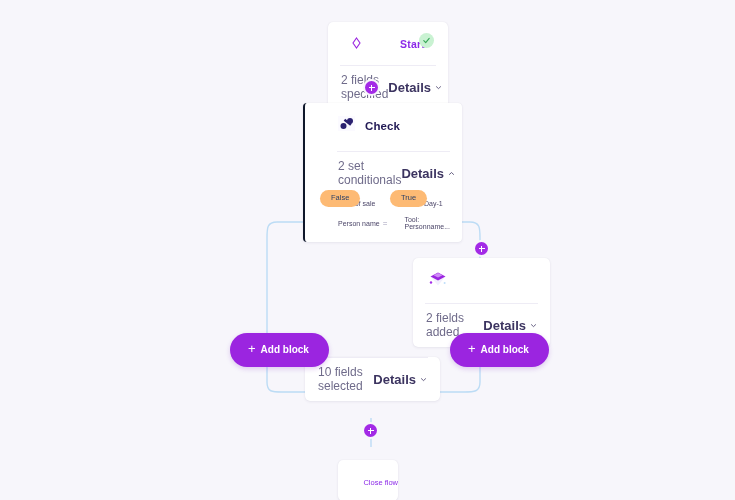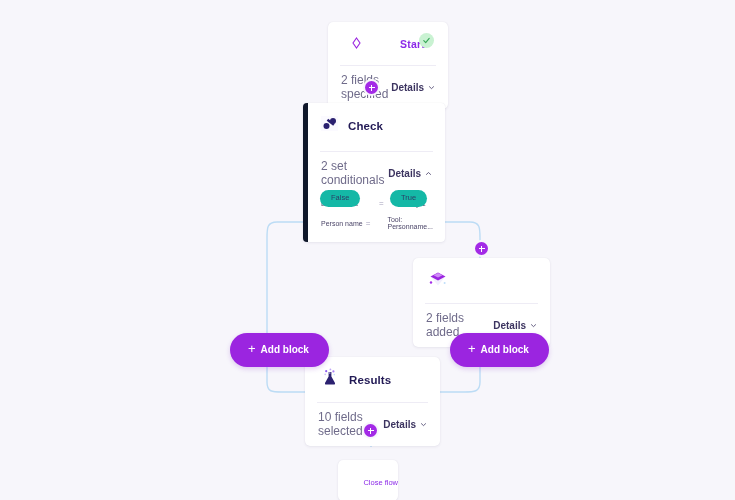--- a/index.html
+++ b/index.html
@@ -63,21 +63,21 @@
     padding: 7px 13px 8px 13px;
   }
   .foot-label {
     font-size: 12px;
     color: #6f6b8a;
   }
   .details {
     display: flex;
     align-items: center;
     gap: 4px;
-    font-size: 10px;
+    font-size: 13px;
     font-weight: bold;
     color: #3c3460;
     cursor: pointer;
   }
   .chev {
     display: block;
     width: 7px;
     height: 7px;
   }
 
@@ -109,22 +109,23 @@
     display: flex;
     align-items: center;
     justify-content: center;
   }
 
   
   #node-check {
     left: 303px;
     top: 103px;
     width: 137px;
-    border-left: 5px solid #0f172a;
+    border-left: 2px solid #0f172a;
     border-radius: 4px;
+    padding-left: 20px;
   }
   #node-check .card-head {
     padding: 11px 14px 13px 12px;
   }
   .cond-rows {
     padding: 0 12px 8px 12px;
   }
   .cond-row {
     display: flex;
     align-items: center;
@@ -136,21 +137,21 @@
   .cond-op {
     width: 28px;
     color: #a09cb8;
     font-size: 8px;
   }
   .cond-val { flex: 1; color: #4b4568; }
 
   
   .branch-pill {
     position: absolute;
-    background: #14b8a6;
+    background: #fdba74;
     color: #2b3f66;
     font-size: 7.5px;
     border-radius: 9px;
     padding: 4px 11px 5px 11px;
     line-height: 1;
     cursor: pointer;
   }
   #pill-false { left: 320px; top: 190px; }
   #pill-true  { left: 390px; top: 190px; }
 
@@ -358,35 +359,20 @@
       <span class="details">
         <span>Details</span>
         <svg class="chev" viewBox="0 0 10 10">
           <path d="M2 3.8 L5 6.6 L8 3.8" fill="none" stroke="#3c3460" stroke-width="1.1" stroke-linecap="round" stroke-linejoin="round"></path>
         </svg>
       </span>
     </div>
   </div>
 
   <div class="card" id="node-results">
-    <div class="card-head">
-      <span class="icon-img">
-        <svg width="22" height="22" viewBox="0 0 22 22">
-          <path d="M9.6 9.5 L9.6 5 L12.4 5 L12.4 9.5 L16 16 Q16.6 17.5 15 17.5
-                   L7 17.5 Q5.4 17.5 6 16 Z" fill="#2b2170"></path>
-          <circle cx="7.2" cy="4.2" r="1.1" fill="#8f5cf0"></circle>
-          <circle cx="11.4" cy="2.4" r="0.9" fill="#bfa6f7"></circle>
-          <circle cx="14.4" cy="4.4" r="1.1" fill="#a97ef3"></circle>
-          <circle cx="6.2" cy="7.4" r="0.8" fill="#cdbbfa"></circle>
-          <circle cx="15.3" cy="7.6" r="0.8" fill="#bfdffa"></circle>
-          <circle cx="10.8" cy="6" r="0.7" fill="#d9cdfb"></circle>
-        </svg>
-      </span>
-      <span class="card-title">Results</span>
-    </div>
     <div class="divider"></div>
     <div class="card-foot">
       <span class="foot-label">10 fields selected</span>
       <span class="details">
         <span>Details</span>
         <svg class="chev" viewBox="0 0 10 10">
           <path d="M2 3.8 L5 6.6 L8 3.8" fill="none" stroke="#3c3460" stroke-width="1.1" stroke-linecap="round" stroke-linejoin="round"></path>
         </svg>
       </span>
     </div>

